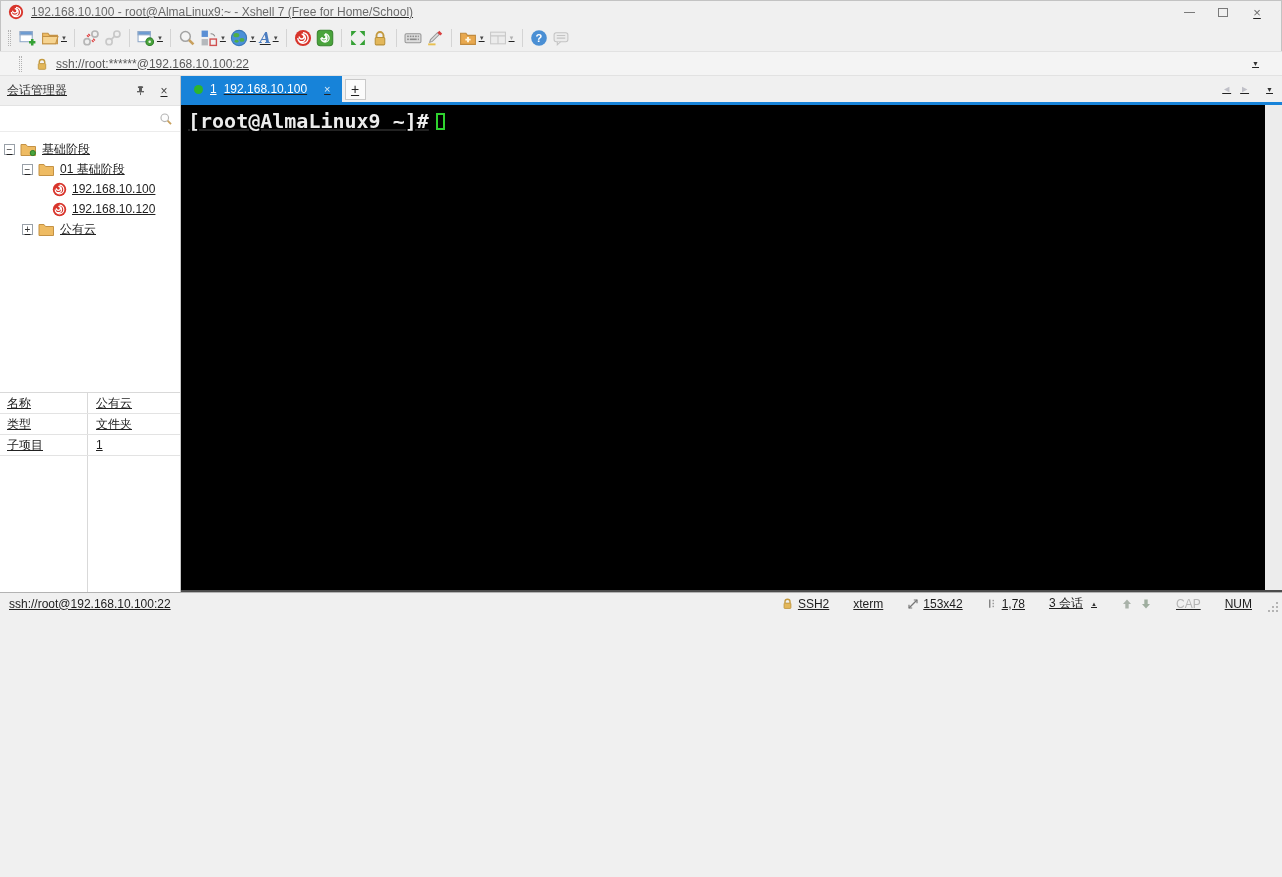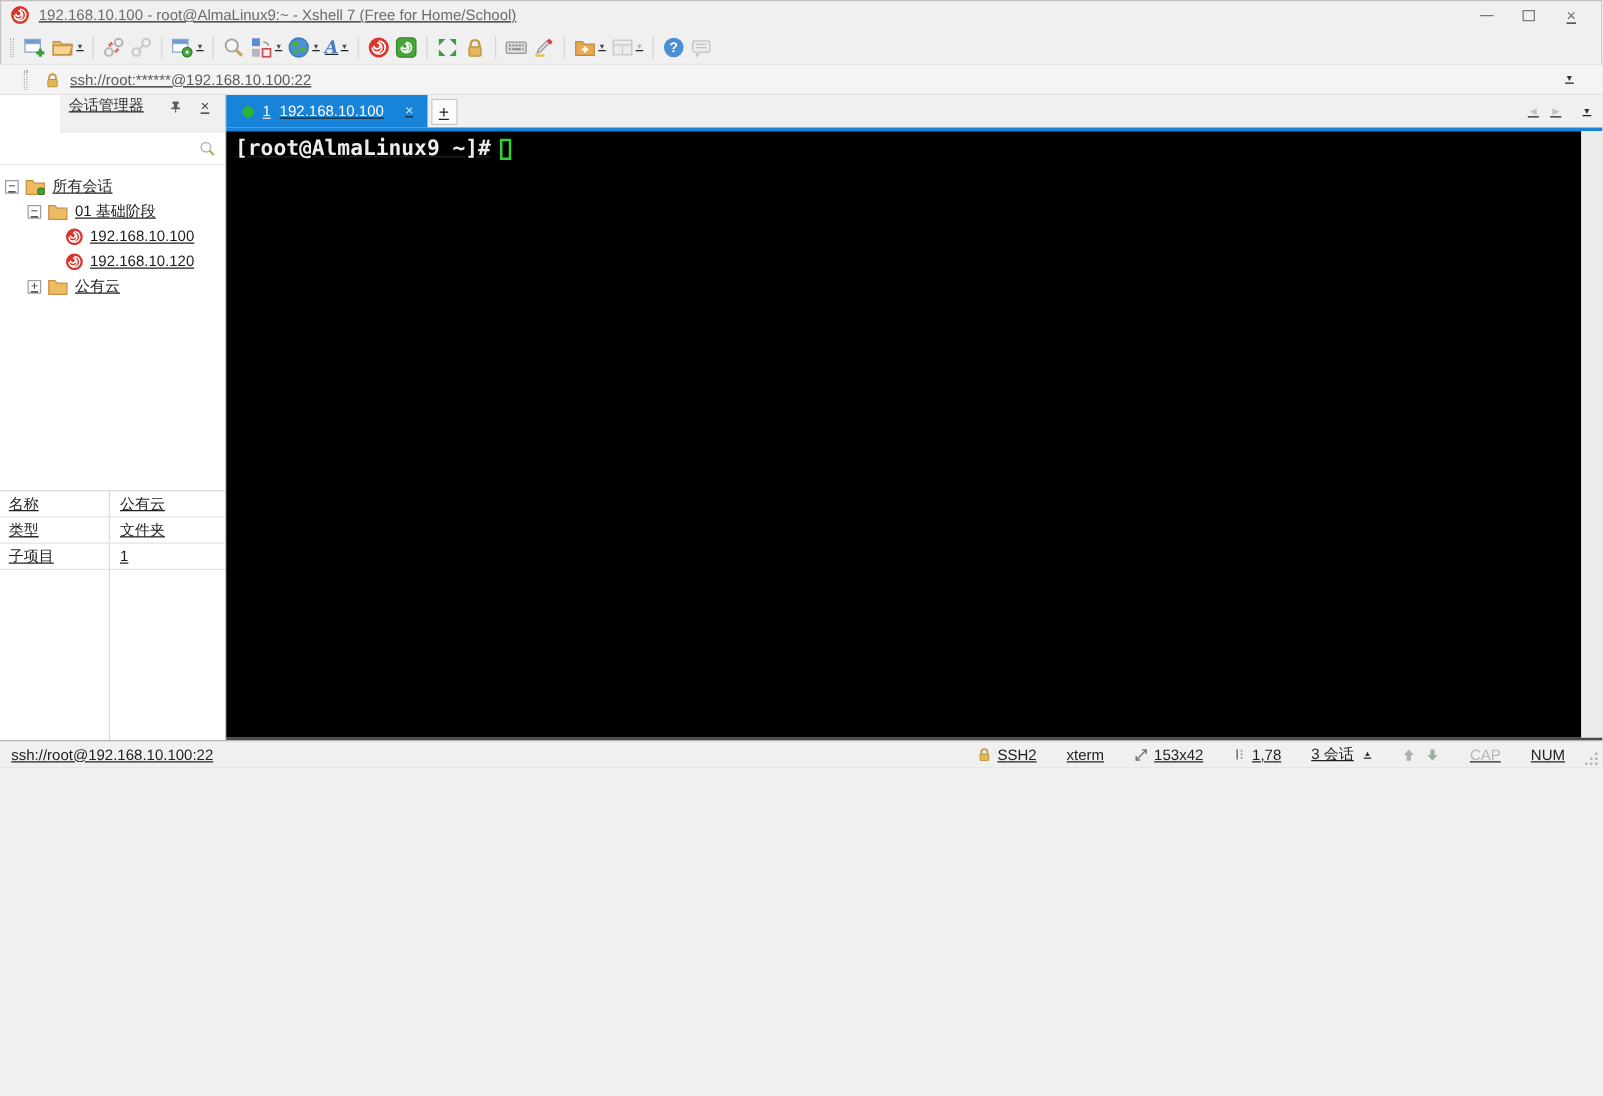--- a/index.html
+++ b/index.html
@@ -31,21 +31,21 @@
 
   
   .addressbar { height:24px; background:#f4f4f4; border-bottom:1px solid #e2e2e2; display:flex; align-items:center; padding:0 17px; gap:7px; color:#5a5a5a; }
   .addressbar .acaret { margin-left:auto; font-size:7px; color:#333; padding-right:6px; }
   .infobar { height:25px; background:#e9e9e9; border-bottom:1px solid #dadada; display:flex; align-items:center; padding:0 6px; gap:7px; color:#8f8f8f; }
 
   
   .main { flex:1; display:flex; min-height:0; }
 
   .side { width:181px; background:#fff; display:flex; flex-direction:column; border-right:1px solid #c6c6c6; }
-  .side-header { height:30px; background:#f0f0f0; display:flex; padding:0 7px; gap:6px; border-bottom:1px solid #e3e3e3; color:#333;margin-left:48px; }
+  .side-header { height:30px; background:#f0f0f0; display:flex; align-items:center; padding:0 7px; gap:6px; border-bottom:1px solid #e3e3e3; color:#333; }
   .side-header .sh-title { flex:1; }
   .side-header .hbtn { width:18px; height:18px; display:flex; align-items:center; justify-content:center; color:#444; font-size:12px; }
   .search-row { height:26px; background:#fff; border-bottom:1px solid #ececec; display:flex; align-items:center; justify-content:flex-end; padding:0 7px; }
   .tree { flex:1; padding-top:7px; overflow:hidden; }
   .trow { height:20px; display:flex; align-items:center; gap:5px; }
   .expander { width:11px; height:11px; border:1px solid #99a0a8; background:#fff; font-size:10px; line-height:9px; text-align:center; color:#333; flex:none; }
   .tlabel { color:#1d1d1d; white-space:nowrap; }
 
   .props { border-top:1px solid #d9d9d9; }
   .prow { display:grid; grid-template-columns:88px 1fr; height:21px; border-bottom:1px solid #e3e3e3; }
@@ -59,21 +59,21 @@
   .tab { background:#1783d9; color:#fff; display:flex; align-items:center; gap:7px; padding:0 11px 0 13px; }
   .tab .dot { width:9px; height:9px; border-radius:50%; background:#2db52d; flex:none; }
   .tab .tab-index { text-decoration:underline; }
   .tab .tab-close { color:#dcebf8; font-size:11px; margin-left:10px; }
   .newtab { width:21px; height:21px; align-self:center; margin-left:3px; background:#fbfbfb; border:1px solid #c9c9c9; display:flex; align-items:center; justify-content:center; font-size:14px; color:#222; }
   .tab-nav { margin-left:auto; display:flex; align-items:center; gap:9px; padding-right:9px; }
   .tab-nav .nav-arrow { color:#c0c0c8; font-size:9px; }
   .tab-nav .nav-caret { color:#333; font-size:7px; margin-left:8px; }
 
   .term { flex:1; display:flex; min-height:0; border-bottom:2px solid #4c4c4c; }
-  .term-content { flex:1; background:#000; padding:4px 7px; font-family:"DejaVu Sans Mono","Liberation Mono",monospace; font-size:17px; font-weight:bold; color:#ececec; }
+  .term-content { flex:1; background:#000; padding:4px 7px; font-family:"DejaVu Sans Mono","Liberation Mono",monospace; font-size:20px; font-weight:bold; color:#ececec; }
   .prompt-line { display:flex; align-items:center; }
   .cursor { width:9px; height:17px; border:2px solid #2fd32f; margin-left:7px; flex:none; }
   .term-scroll { width:17px; background:#ececec; }
 
   
   .statusbar { height:22px; background:#f0f0f0; border-top:1px solid #b3b3b3; display:flex; align-items:center; padding:0 0 0 9px; color:#1d1d1d; }
   .status-right { margin-left:auto; display:flex; align-items:center; gap:8px; }
   .sseg { display:flex; align-items:center; gap:4px; padding:0 8px; }
   .sseg.dim { color:#b5b5b5; }
   .s-caret { font-size:6px; color:#333; margin-left:4px; }
@@ -307,21 +307,21 @@
           </svg>
       </div>
 
       <div class="tree">
         <div class="trow" style="padding-left:4px">
           <span class="expander">−</span>
           <svg class="ic" width="17" height="15" viewBox="0 0 17 15">
               <path d="M1 2.5 h5 l1.5 2 h8 v9 h-14.5 z" fill="#eebb63" stroke="#c49245"></path>
               <circle cx="12.8" cy="11" r="2.6" fill="#4aa43c" stroke="#2f7f2b"></circle>
             </svg>
-          <span class="tlabel">所有会话</span>
+          <span class="tlabel">基础阶段</span>
         </div>
         <div class="trow" style="padding-left:22px">
           <span class="expander">−</span>
           <svg class="ic" width="17" height="15" viewBox="0 0 17 15">
               <path d="M1 2.5 h5 l1.5 2 h8 v9 h-14.5 z" fill="#eebb63" stroke="#c49245"></path>
             </svg>
           <span class="tlabel">01 基础阶段</span>
         </div>
         <div class="trow" style="padding-left:52px">
           <svg class="ic" width="15" height="15" viewBox="0 0 17 17">

